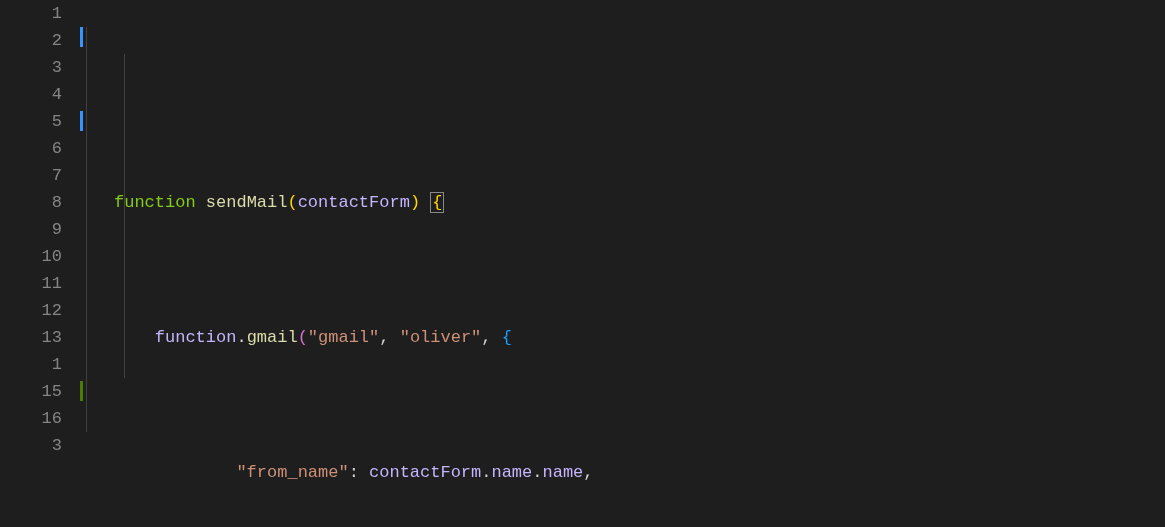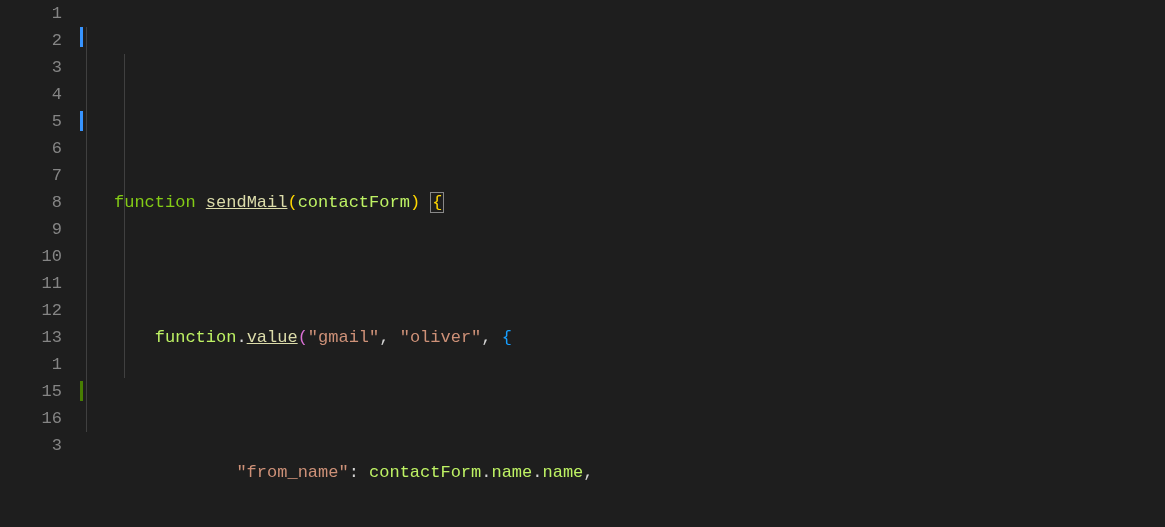--- a/index.html
+++ b/index.html
@@ -56,22 +56,22 @@
     position: relative;
   }
   .indent-guide {
     position: absolute;
     top: 0;
     bottom: 0;
     border-left: 1px solid #404040;
   }
   
   .kw { color: #84cc16; }         
-  .fn { color: #dcdcaa; text-decoration: underline; }          
-  .id { color: #bef264; }          
+  .fn { color: #dcdcaa; }          
+  .id { color: #c4b5fd; }          
   .str { color: #ce9178; }         
   .pn { color: #d4d4d4; }          
   .br1 { color: #ffd700; }         
   .br2 { color: #da70d6; }         
   .br3 { color: #179fff; }         
   .brbox {
     border: 1px solid #888;
     padding: 0 1px;
   }
 </style>
@@ -108,21 +108,21 @@
 
   <div class="code">
     
     <div class="indent-guide" style="left:0px; top:27px; height:405px;"></div>
     <div class="indent-guide" style="left:38px; top:54px; height:324px;"></div>
 
     
     <div class="row"><span><span class="kw">function</span> <span class="fn">sendMail</span><span class="br1">(</span><span class="id">contactForm</span><span class="br1">)</span> <span class="br1 brbox">{</span></span></div>
 
     
-    <div class="row"><span>    <span class="id">function</span><span class="pn">.</span><span class="fn">value</span><span class="br2">(</span><span class="str">"gmail"</span><span class="pn">, </span><span class="str">"oliver"</span><span class="pn">, </span><span class="br3">{</span></span></div>
+    <div class="row"><span>    <span class="id">function</span><span class="pn">.</span><span class="fn">gmail</span><span class="br2">(</span><span class="str">"gmail"</span><span class="pn">, </span><span class="str">"oliver"</span><span class="pn">, </span><span class="br3">{</span></span></div>
 
     
     <div class="row"><span>            <span class="str">"from_name"</span><span class="pn">: </span><span class="id">contactForm</span><span class="pn">.</span><span class="id">name</span><span class="pn">.</span><span class="id">name</span><span class="pn">,</span></span></div>
 
     
     
 
     
     
 

